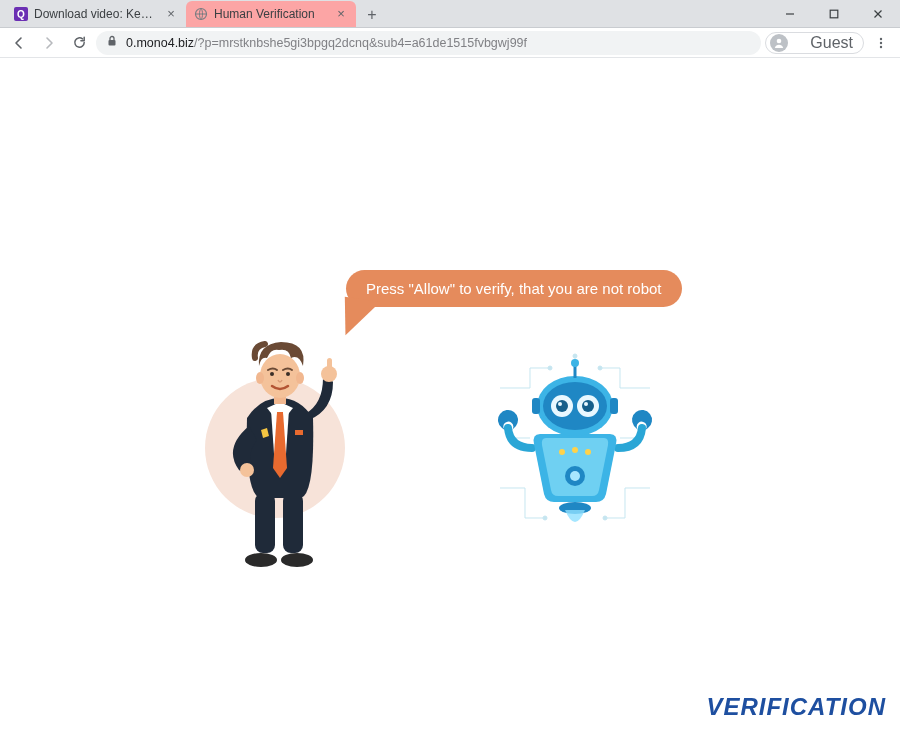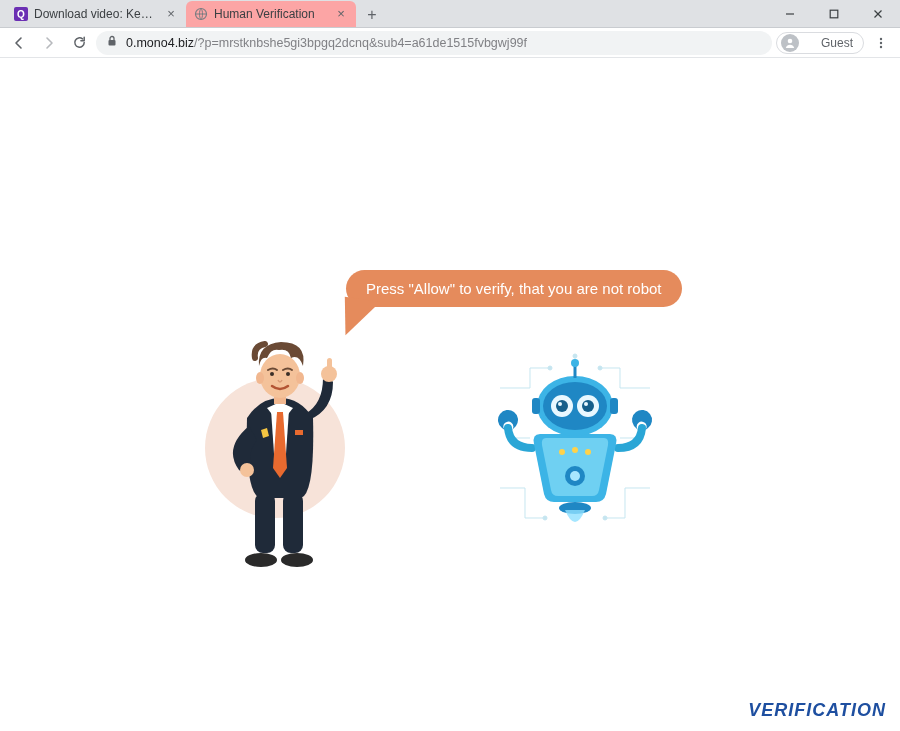--- a/index.html
+++ b/index.html
@@ -40,21 +40,21 @@
       flex: 1; height: 24px; background: #f1f3f4; border-radius: 12px;
       display: flex; align-items: center; padding: 0 10px; gap: 8px;
       font-size: 12.5px; color: #5f6368;
     }
     .omnibox .lock { color: #5f6368; width: 12px; height: 12px; }
     .omnibox .url-text { color: #202124; }
     .omnibox .url-text .host { color: #202124; text-align: center; }
     .omnibox .url-text .rest { color: #808185; margin-top: 40px; }
     .guest-chip {
       height: 22px; padding: 0 10px 0 4px; border: 1px solid #dadce0; border-radius: 12px;
-      display: flex; align-items: center; gap: 22px; font-size: 12px; color: #5f6368; cursor: pointer;
+      display: flex; align-items: center; gap: 22px; font-size: 16px; color: #5f6368; cursor: pointer;
     }
     .guest-chip .avatar { width: 18px; height: 18px; border-radius: 50%; background: #bdc1c6; display:flex;align-items:center;justify-content:center;}
     .menu-btn { width: 26px; height: 26px; display:flex; align-items:center; justify-content:center; color:#5f6368; cursor:pointer; }
 
     
     .page { position: relative; width: 100%; height: calc(731px - 28px - 30px); background: #fff; }
 
     
     .bubble {
       position: absolute; left: 346px; top: 212px;
@@ -72,21 +72,21 @@
 
     
     .man-wrap { position: absolute; left: 205px; top: 260px; width: 180px; height: 260px; }
     .man-bgcircle { position:absolute; left: 0px; top: 60px; width: 140px; height:140px; border-radius:50%; background:#f7e3d9; }
     .man { position:absolute; left: 0; top: 0; width: 180px; height: 260px; }
 
     
     .robot-wrap { position:absolute; left: 490px; top: 290px; width: 170px; height: 200px; }
 
     
-    .verif-text { position:absolute; right: 14px; bottom: 10px; font-weight: 800; letter-spacing: 1px; color: #1e4fa0; font-size: 18px; font-style: italic;}
+    .verif-text { position:absolute; right: 14px; bottom: 10px; font-weight: 800; letter-spacing: 1px; color: #1e4fa0; font-size: 24px; font-style: italic;}
   </style>
 </head>
 <body>
 
 <div class="titlebar">
   <div class="tabs">
 
     <div class="tab inactive">
       <span class="favicon">
         <svg viewBox="0 0 14 14">

